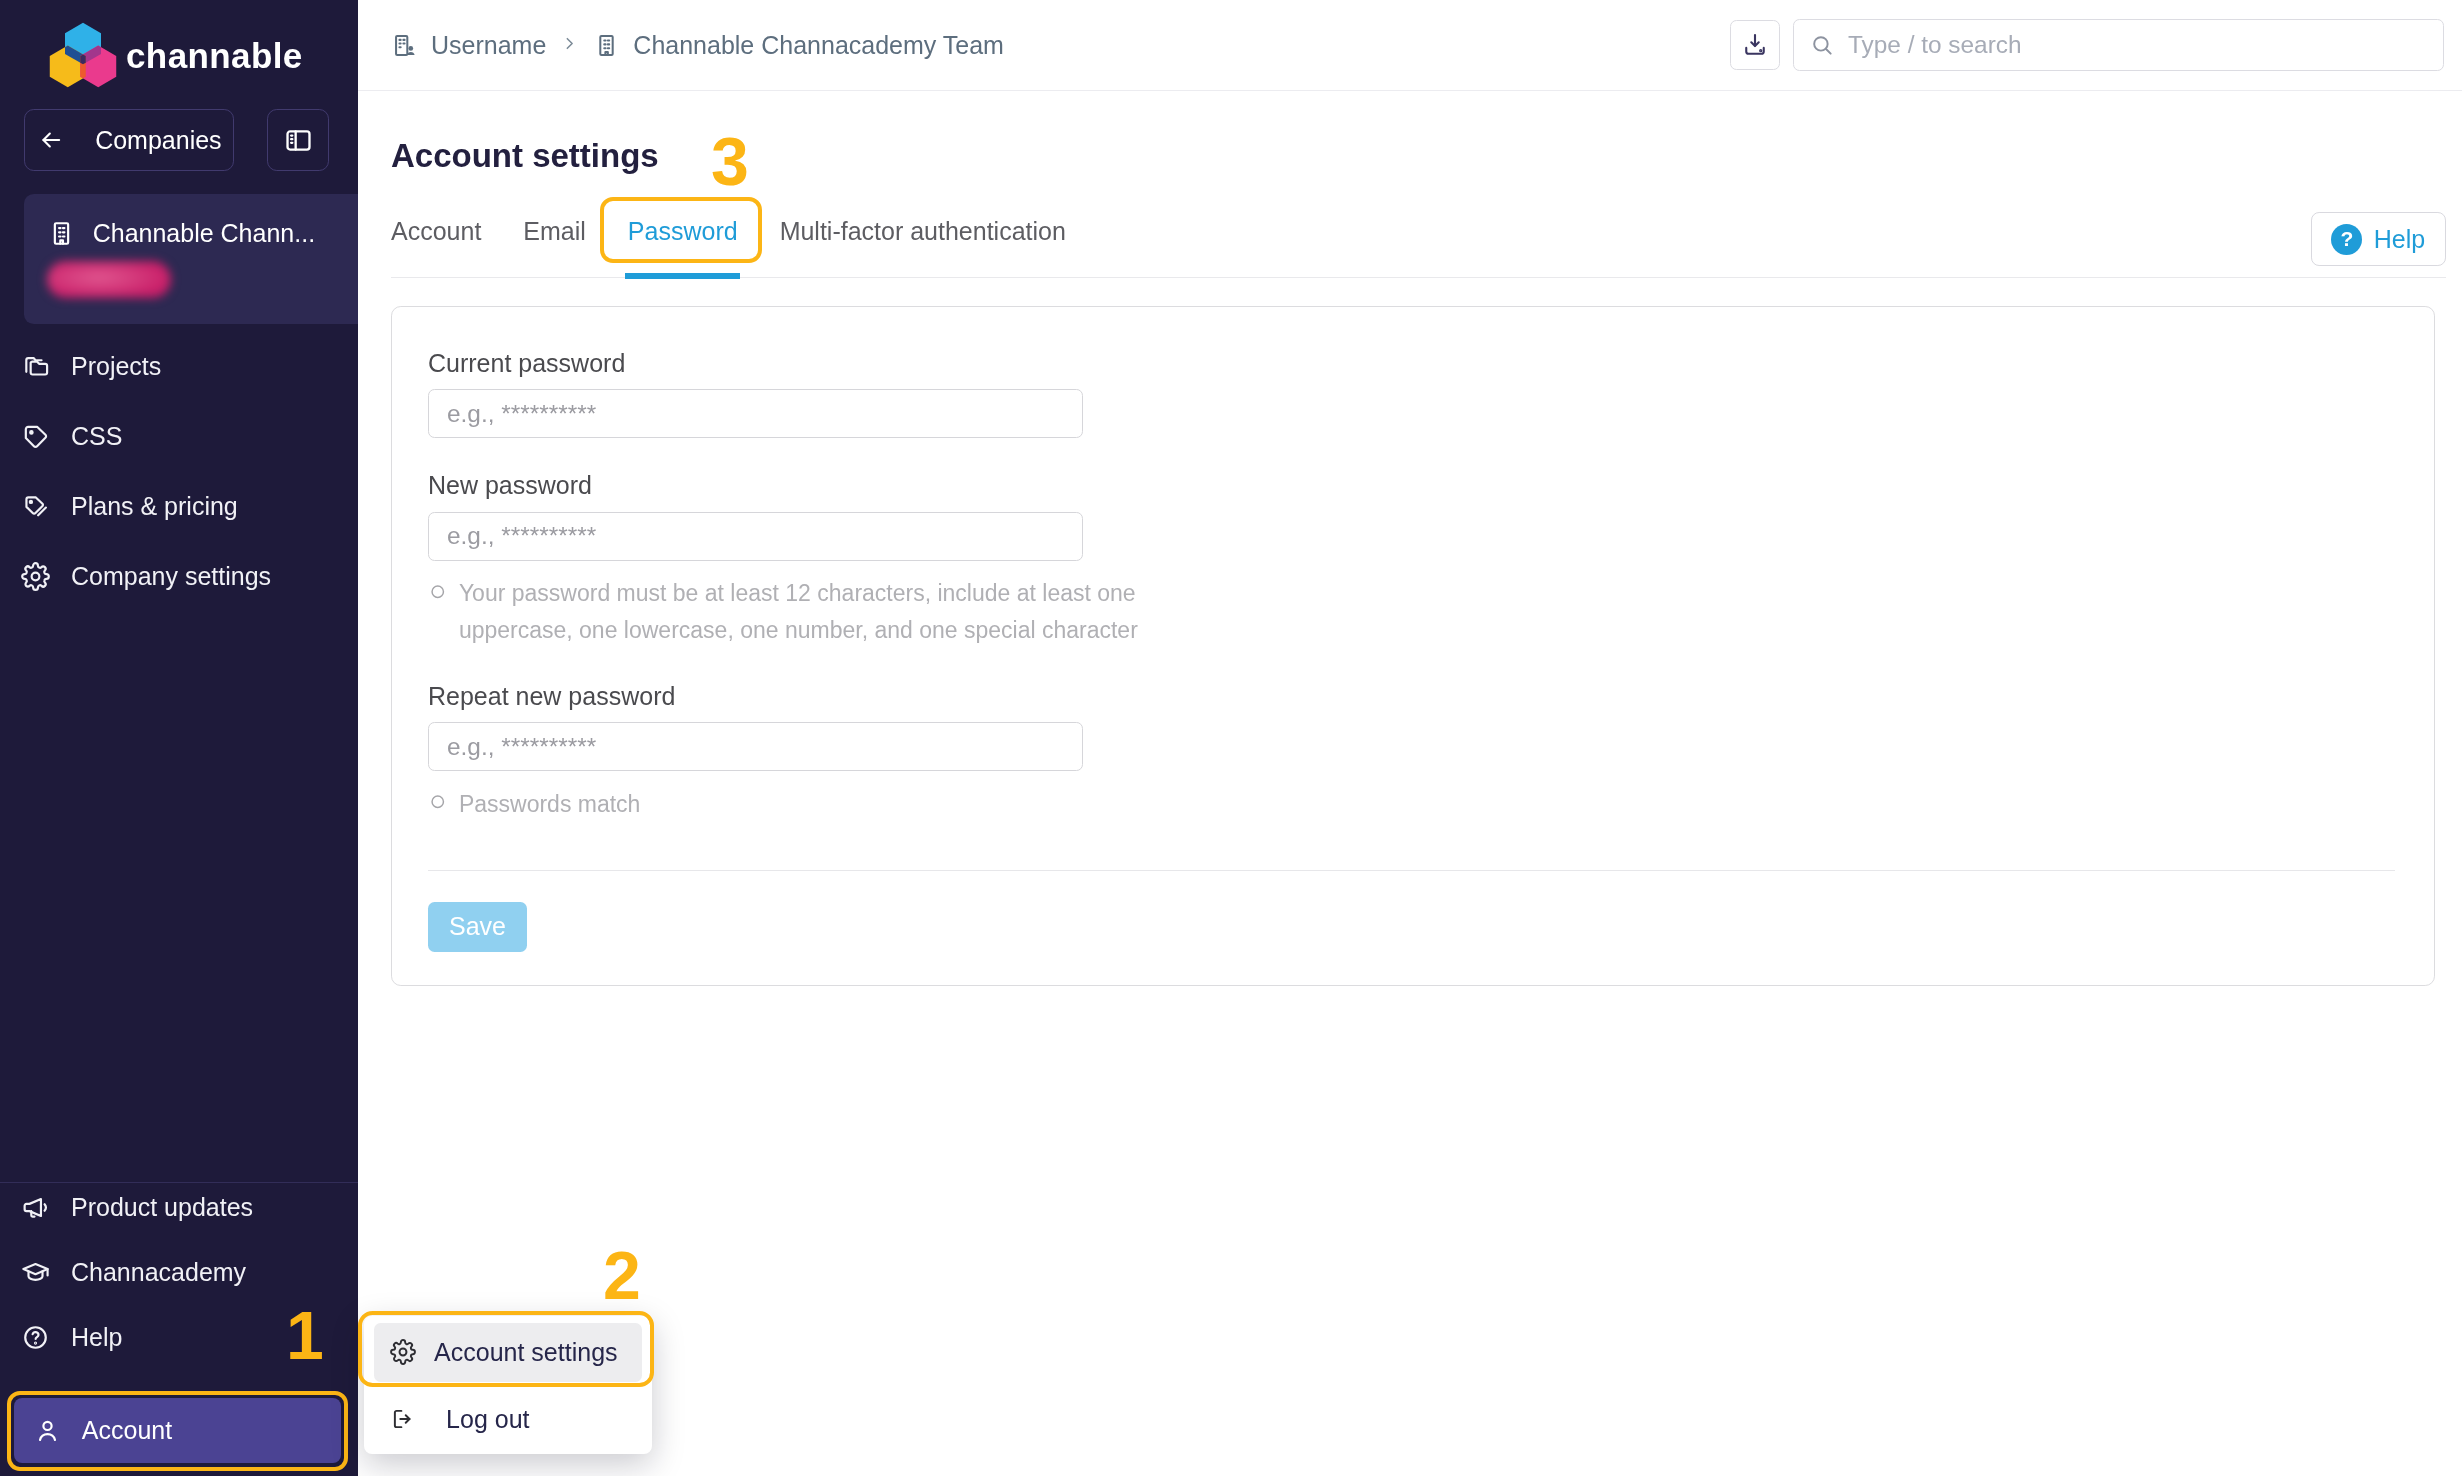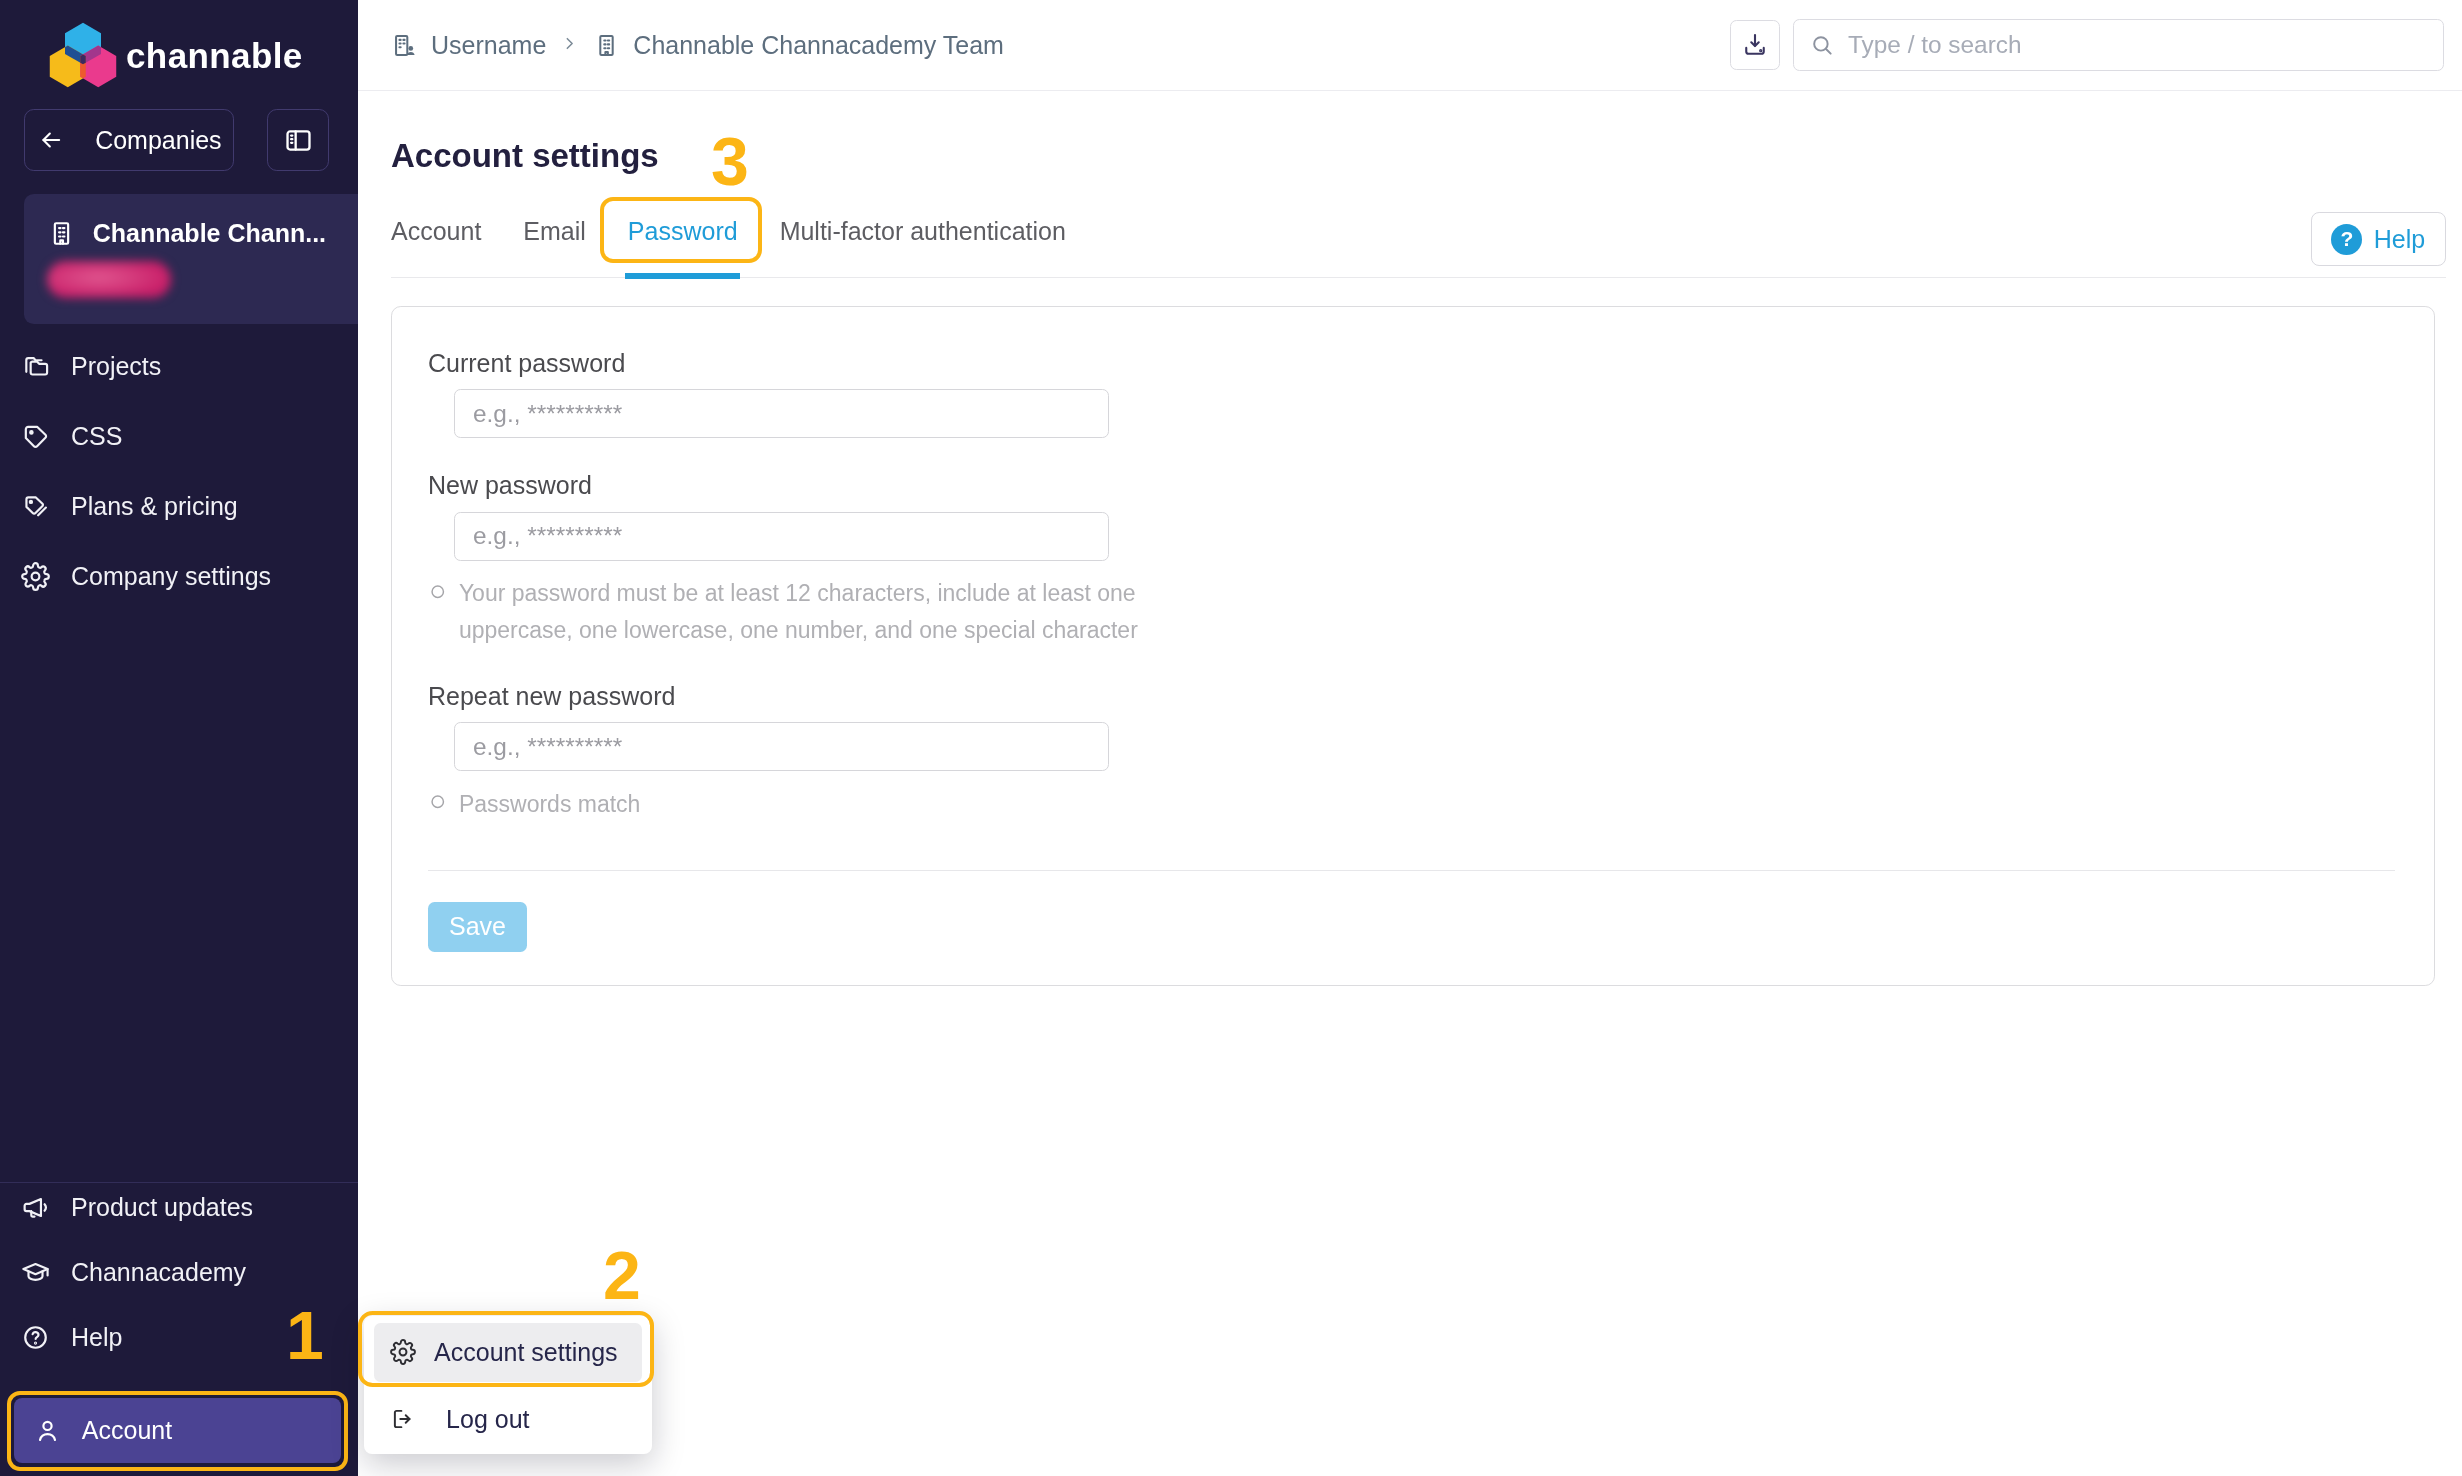--- a/index.html
+++ b/index.html
@@ -30,21 +30,21 @@
   .side-controls{display:flex;align-items:center;gap:33px;padding:6.5px 0 0 24.4px;}
   .btn-companies{width:210px;height:62px;border:1.6px solid #413a6e;border-radius:9.8px;background:transparent;
                  color:#fff;font-size:25px;display:flex;align-items:center;justify-content:center;gap:30px;cursor:pointer;
                  font-family:inherit;}
   .btn-collapse{width:62px;height:62px;border:1.6px solid #413a6e;border-radius:9.8px;background:transparent;
                 color:#fff;display:flex;align-items:center;justify-content:center;cursor:pointer;}
   .btn-collapse svg{width:31px;height:31px;}
   .btn-companies svg{width:28px;height:28px;}
 
   .company-card{margin:23px 24.4px 0;width:362px;height:130px;background:var(--sidebar-card-bg);
-                border-radius:9.8px;cursor:pointer;font-weight:bold;}
+                border-radius:9.8px;cursor:pointer;}
   .cc-row{display:flex;align-items:center;gap:16.3px;padding:24.4px 13px 0 23px;font-size:25px;color:#fff;}
   .cc-row svg{width:29px;height:29px;flex:none;}
   .cc-name{white-space:nowrap;overflow:hidden;text-overflow:ellipsis;}
   .cc-badge{margin:13px 0 0 23px;width:124px;height:37px;border-radius:18.7px;
             background:radial-gradient(ellipse at 42% 45%,#e0568f 0%,var(--badge-pink) 72%);
             filter:blur(4.9px);}
 
   .side-nav{margin-top:28px;display:flex;flex-direction:column;}
   .nav-item{height:70px;display:flex;align-items:flex-start;gap:21px;padding-left:21px;
             font-size:25px;color:#f1f1f6;cursor:pointer;}
@@ -91,21 +91,21 @@
             align-items:center;gap:11.4px;padding:0 19.5px;color:var(--accent-blue);font-size:25px;margin-top:-4.9px;
             cursor:pointer;font-family:inherit;}
   .help-q{width:31px;height:31px;border-radius:50%;background:var(--accent-blue);color:#fff;font-size:21px;
           font-weight:700;display:flex;align-items:center;justify-content:center;}
 
   .card{margin:28px 10.6px 0 0;border:1.6px solid #dcdcdf;border-radius:9.8px;background:#fff;}
   .card-body{padding:42px 39px 0 36px;}
   .f-group{margin-bottom:33px;}
   .f-label{font-size:25px;color:#4a4a4e;}
   .f-input{display:block;width:655px;height:49px;border:1.6px solid #d6d6da;border-radius:6.5px;font-size:24.4px;
-           padding:0 18px;color:#333;margin-top:11.4px;font-family:inherit;outline:none;margin-left:26px;}
+           padding:0 18px;color:#333;margin-top:11.4px;font-family:inherit;outline:none;}
   .f-input::placeholder{color:#9b9ba1;}
   .hint{display:flex;gap:11.4px;margin-top:14.6px;font-size:23px;color:#b0b0b4;line-height:1.6;max-width:797px;}
   .hint svg{width:19.5px;height:19.5px;margin-top:6.5px;flex:none;color:#a5a5a9;}
   .card-divider{border-top:1.6px solid #e7e7ea;margin-top:47px;}
   .card-footer{padding:31px 36px 33px;}
   .btn-save{min-width:96px;height:50px;background:var(--save-blue);color:#fff;font-size:25px;border:none;
             border-radius:6.5px;cursor:pointer;font-family:inherit;padding:0 21px;}
 
   
   .menu-panel{position:absolute;left:364px;top:1316px;width:288px;height:138px;background:#fff;

